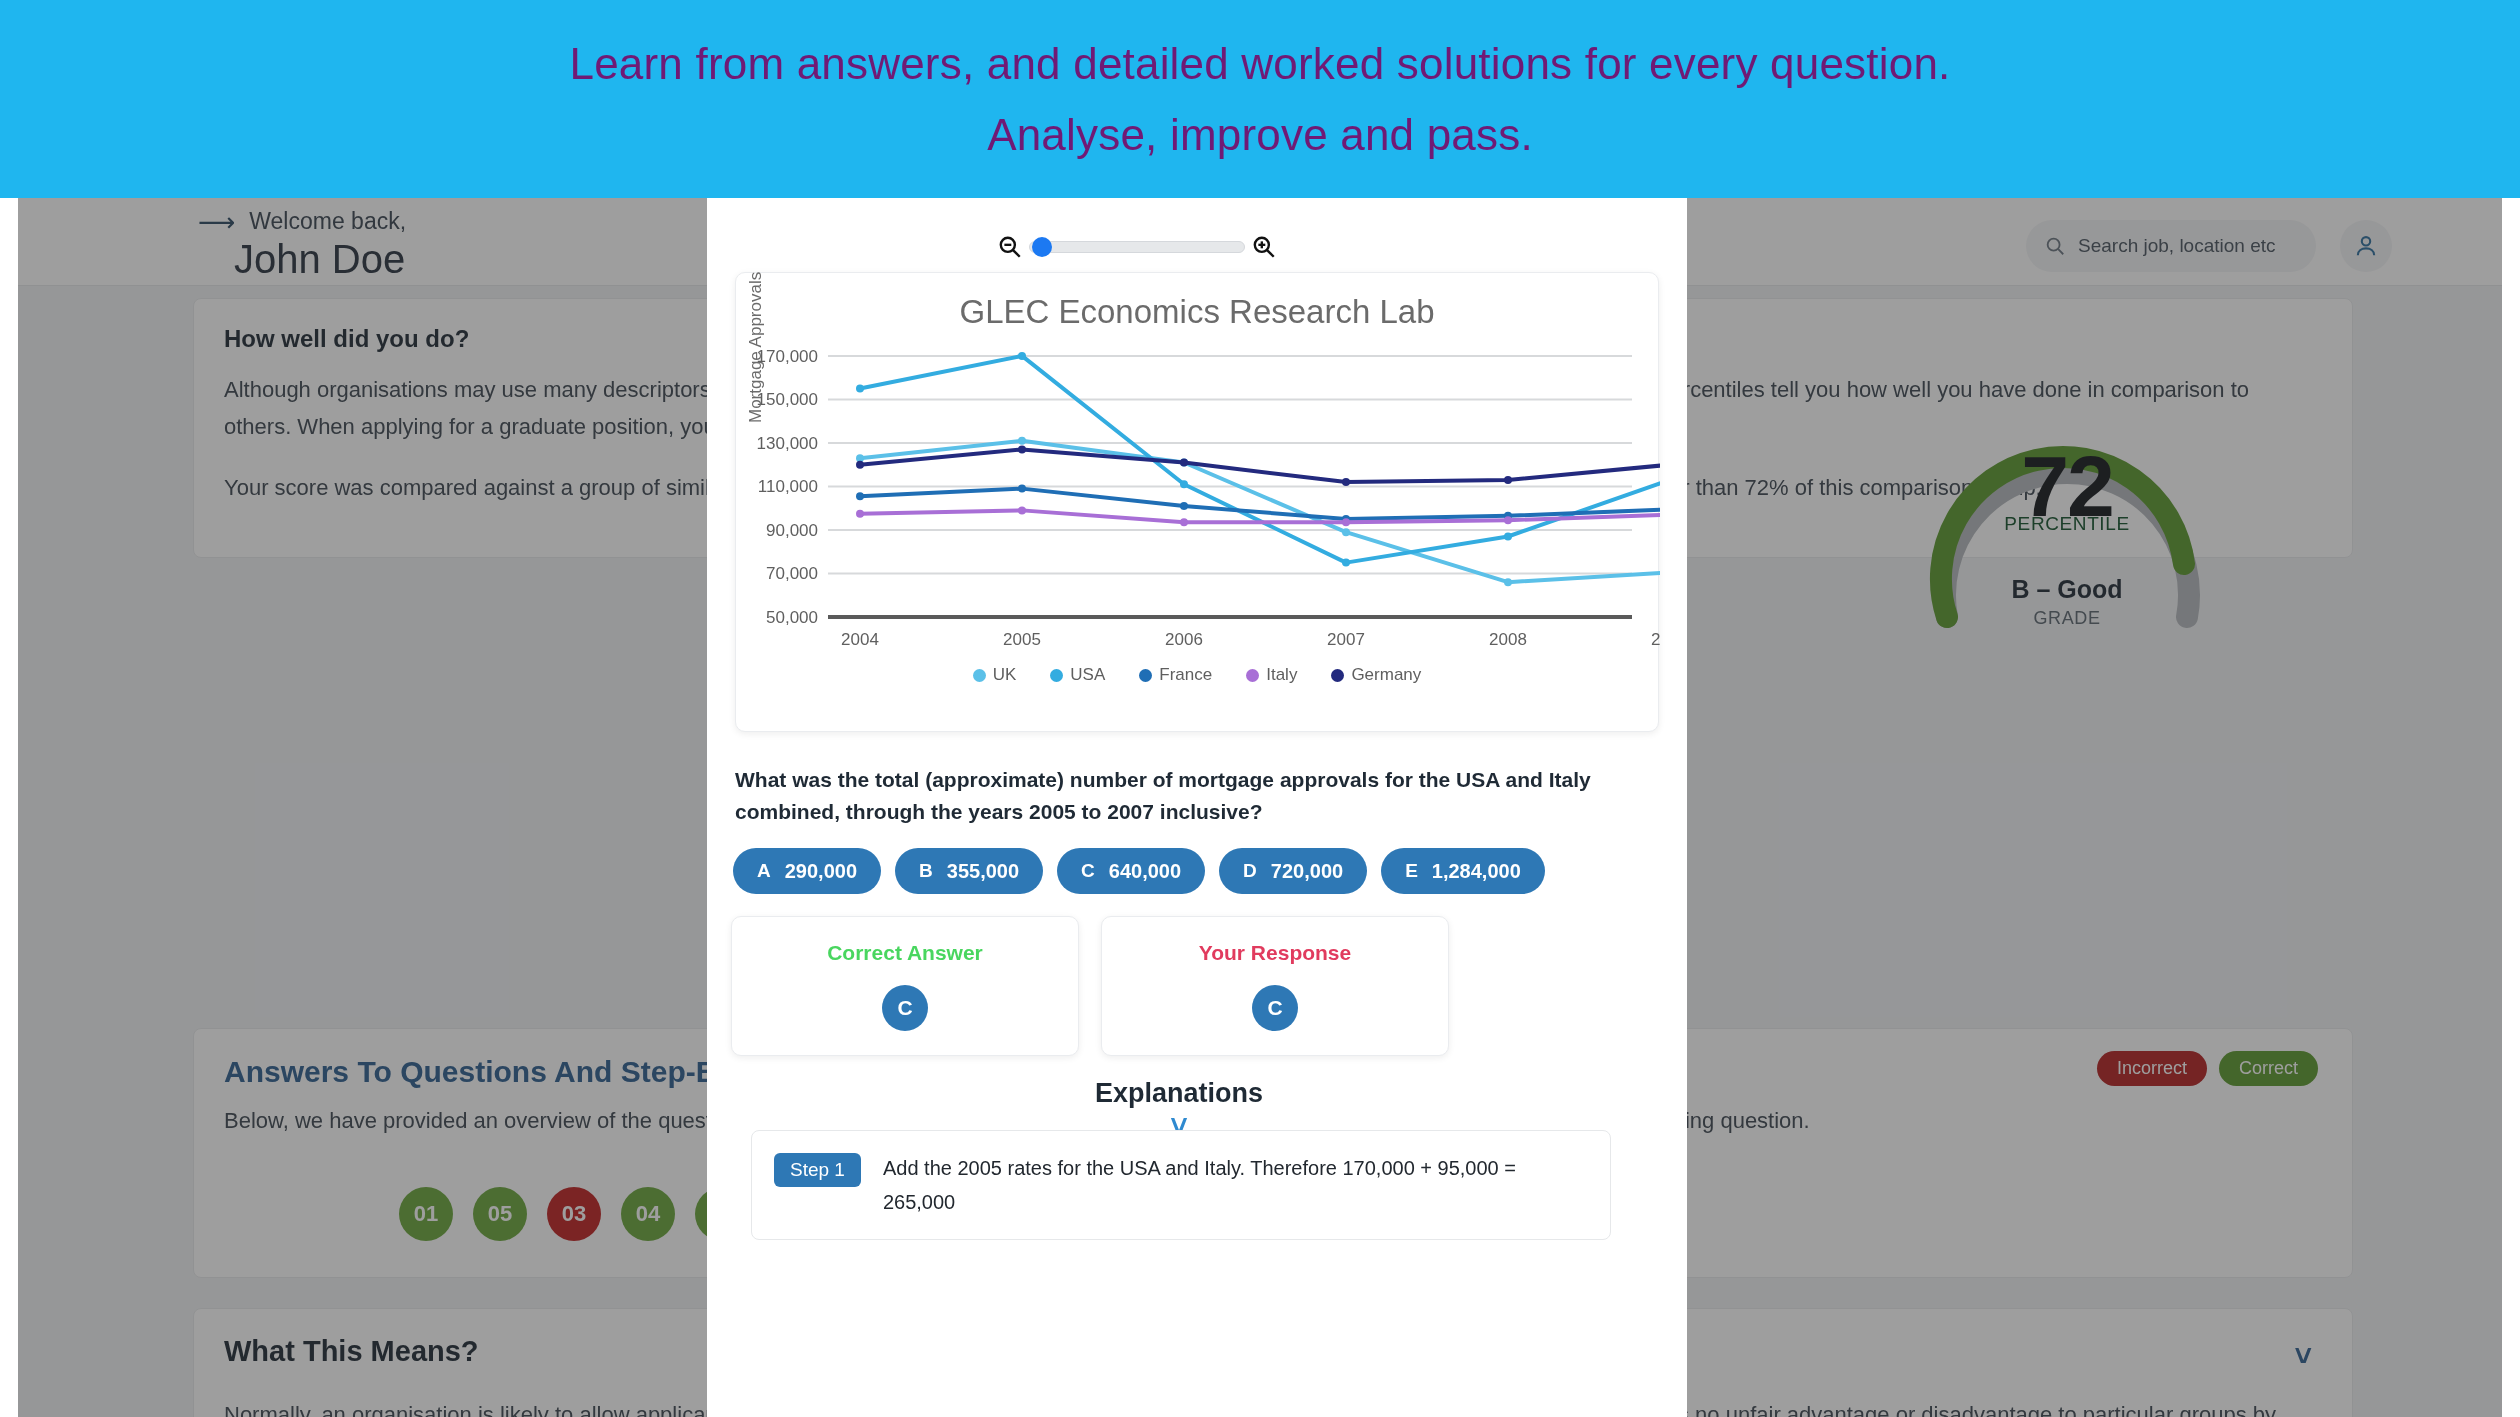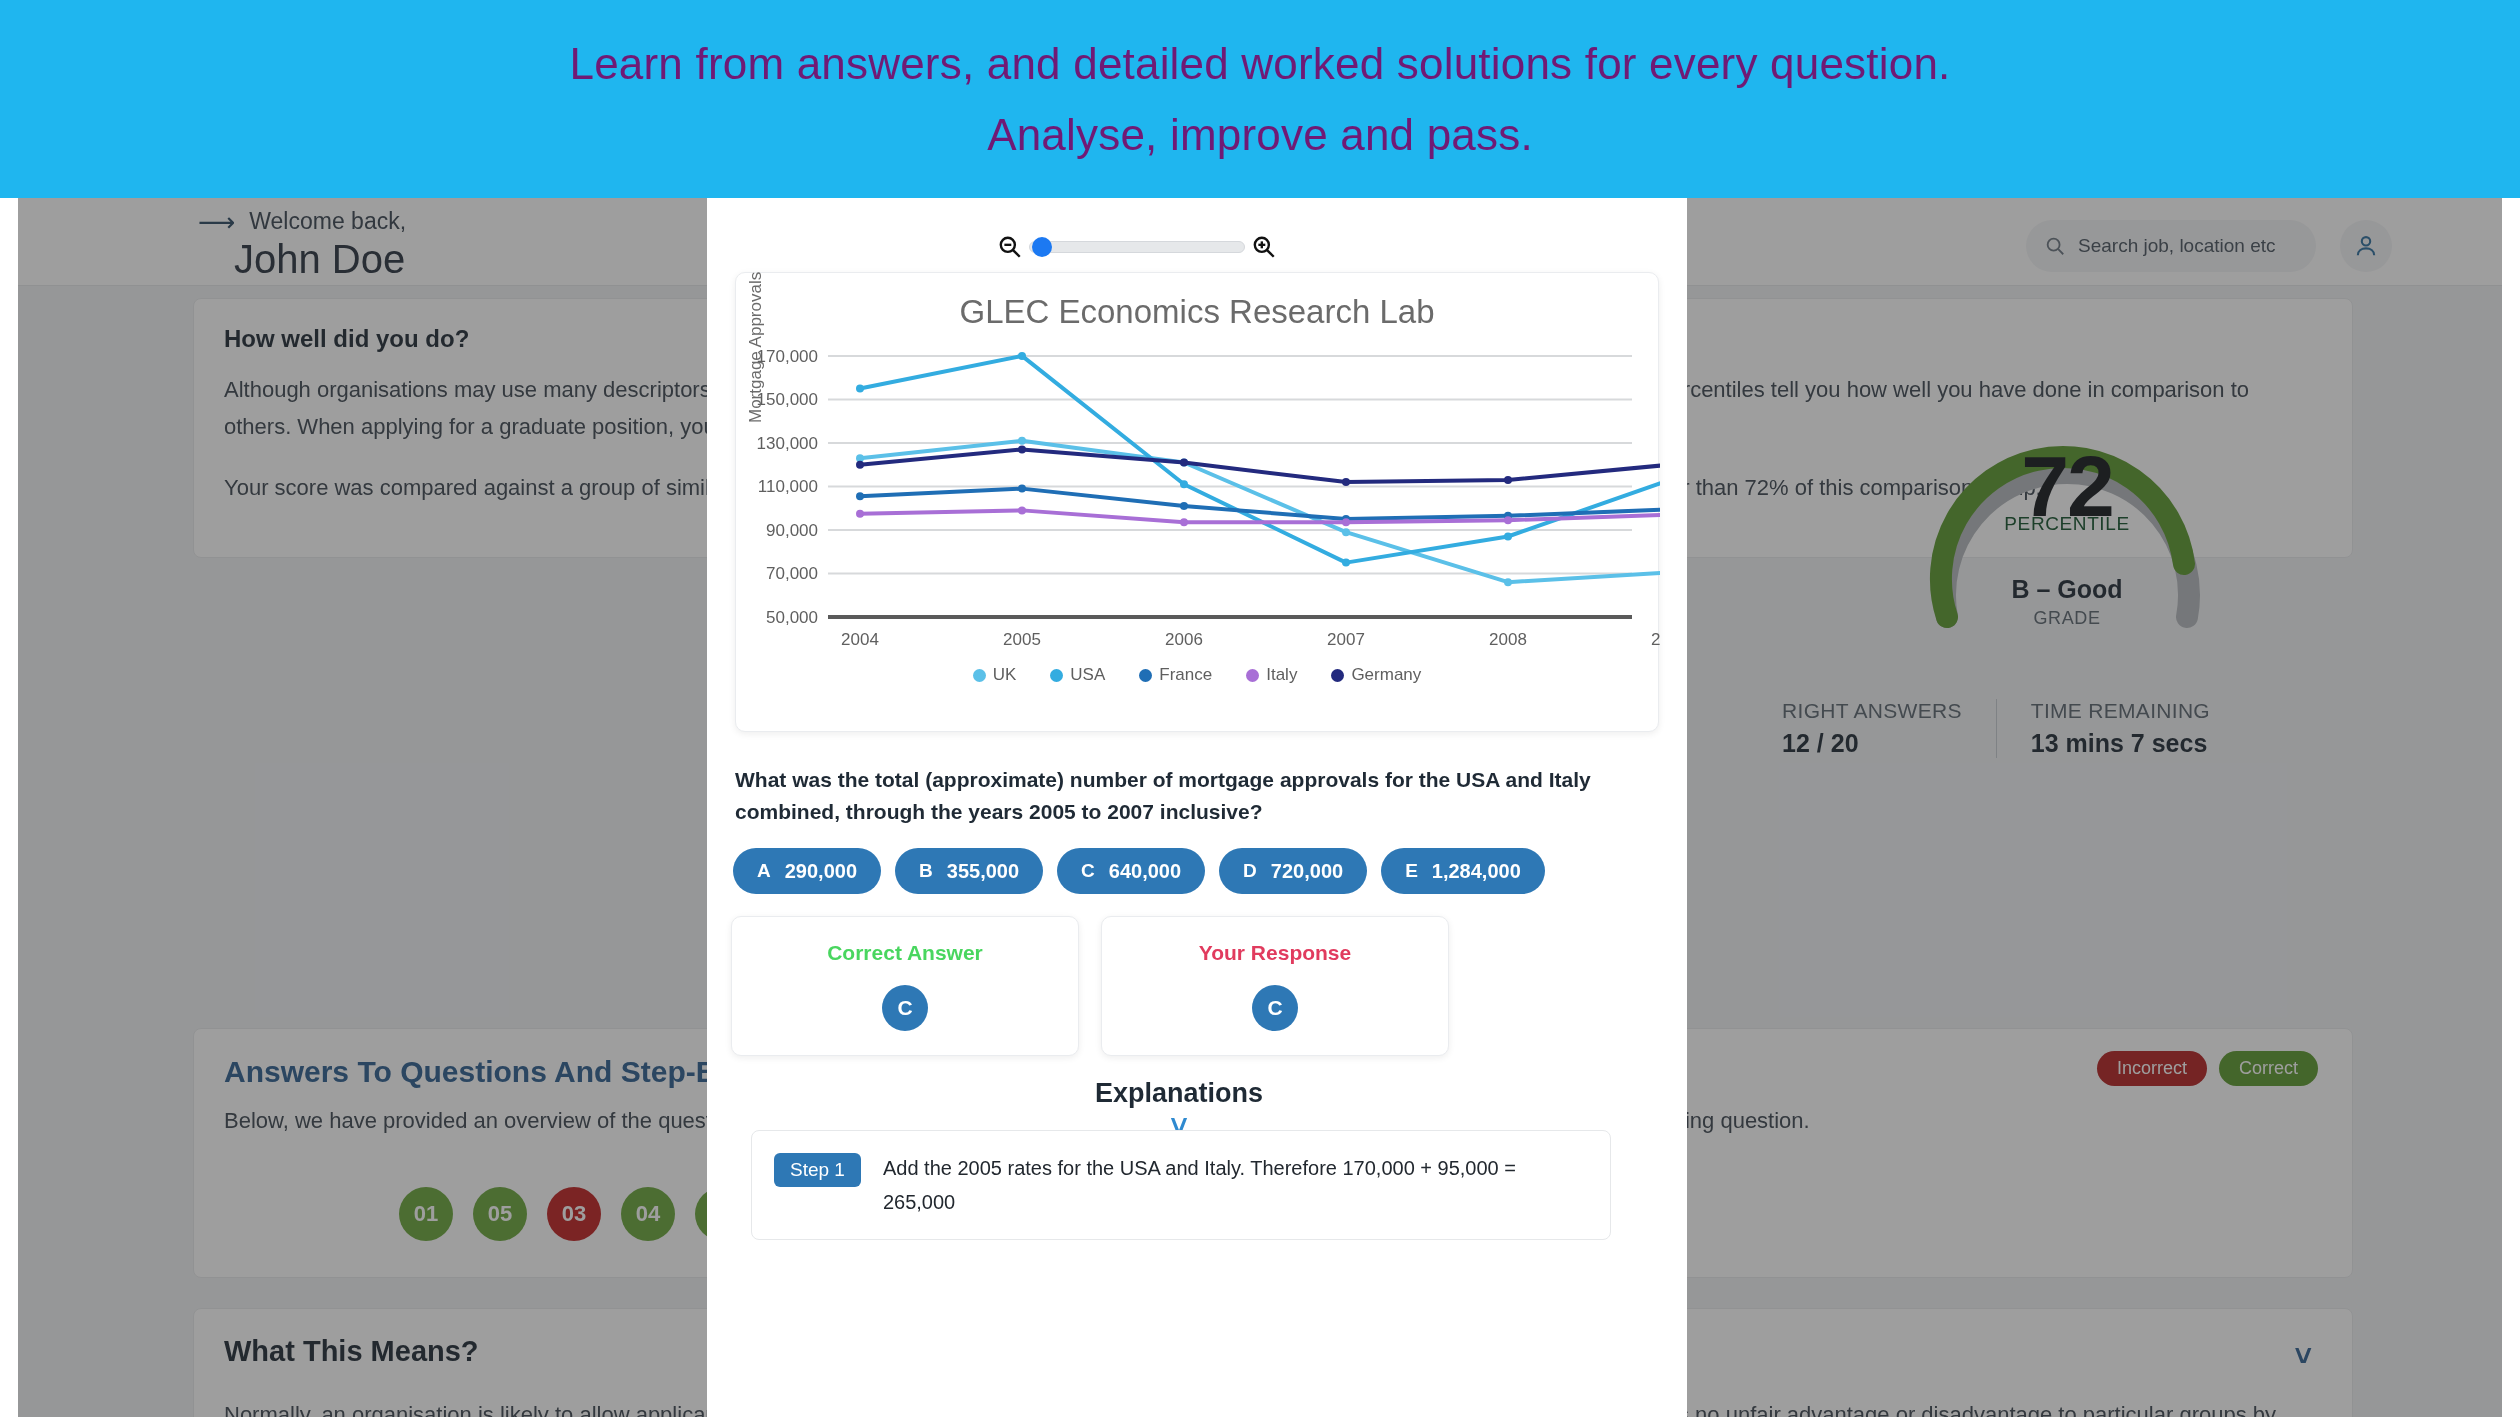--- a/index.html
+++ b/index.html
@@ -302,30 +302,20 @@
       <svg width="330" height="290" viewBox="0 0 330 290">
         <path d="M 45 258 A 122 122 0 1 1 285 258" fill="none" stroke="#b5b9bd" stroke-width="22" stroke-linecap="round"></path>
         <path d="M 45 258 A 122 122 0 1 1 282 205" fill="none" stroke="#5c9a2e" stroke-width="22" stroke-linecap="round"></path>
       </svg>
       <div class="gauge-num">72</div>
       <div class="gauge-cap">PERCENTILE</div>
       <div class="gauge-grade">B – Good</div>
       <div class="gauge-grade-cap">GRADE</div>
     </div>
 
-    <div class="stats-row">
-      <div class="stat">
-        <div class="lbl">RIGHT ANSWERS</div>
-        <div class="val">12 / 20</div>
-      </div>
-      <div class="stat">
-        <div class="lbl">TIME REMAINING</div>
-        <div class="val">13 mins 7 secs</div>
-      </div>
-    </div>
   </div>
 
   <div class="card2">
     <div class="h">Answers To Questions And Step-By-Step Solutions</div>
     <p>Below, we have provided an overview of the questions you answered correctly and incorrectly, please click on the individual result for each corresponding question.</p>
     <div class="pill-row">
       <span class="pill bad">Incorrect</span>
       <span class="pill good">Correct</span>
     </div>
     <div class="qdots" id="qdots">

